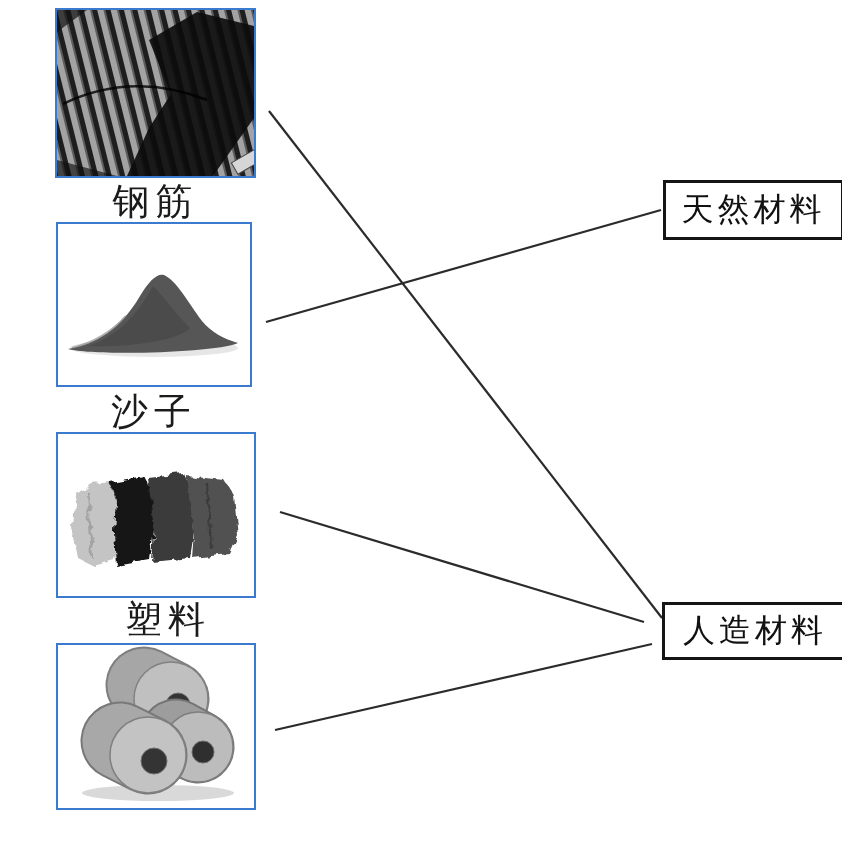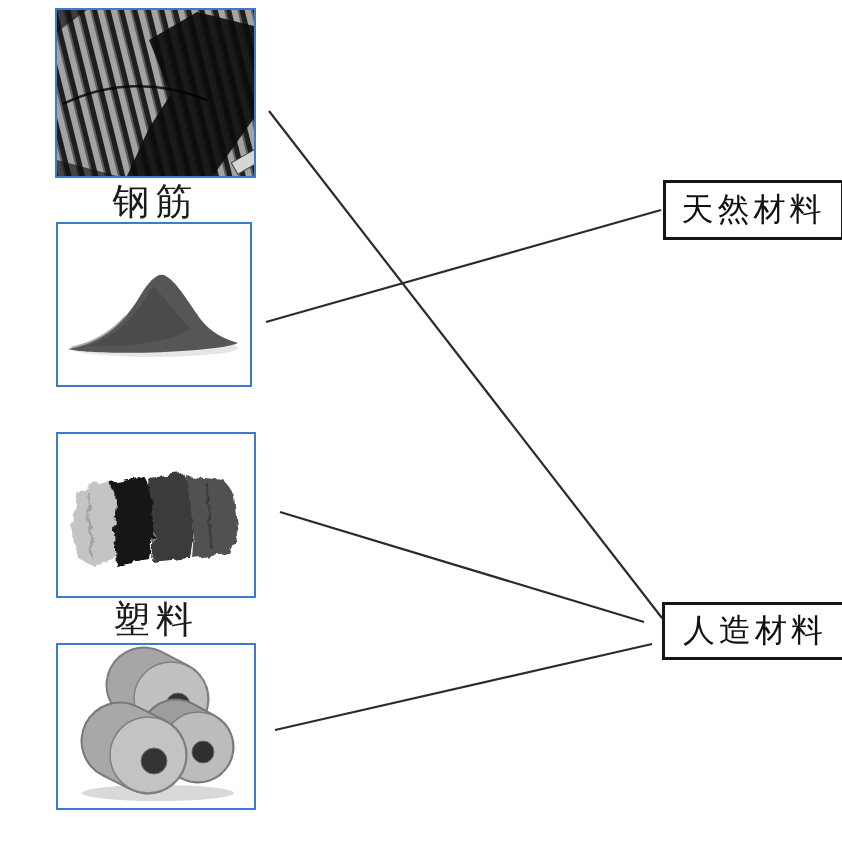--- a/index.html
+++ b/index.html
@@ -91,41 +91,42 @@
 
   <figure class="item-card" style="left:28px;top:222px;width:196px;height:165px">
     <svg viewBox="0 0 192 161" preserveAspectRatio="none">
       <rect width="192" height="161" fill="#ffffff"></rect>
       <ellipse cx="96" cy="124" rx="84" ry="9" fill="#dcdcdc" opacity="0.7"></ellipse>
       <path d="M10,125 C38,120 62,106 82,72 C91,57 99,49 106,51 C118,56 130,78 144,97 C153,108 166,115 180,119 C158,129 36,132 10,125 Z" fill="#565656"></path>
       <path d="M30,122 C60,112 80,90 95,62 C104,70 118,90 132,104 C120,118 60,124 30,122 Z" fill="#434343" opacity="0.55"></path>
       <path d="M14,124 C34,119 52,110 68,92" stroke="#7a7a7a" stroke-width="2" fill="none" opacity="0.6"></path>
     </svg>
   </figure>
+  <div class="item-label" style="left:28px;top:390px;width:196px">沙子</div>
 
   <figure class="item-card" style="left:28px;top:432px;width:200px;height:166px">
     <svg viewBox="0 0 196 162" preserveAspectRatio="none">
       <defs>
         <filter id="crumple" x="-10%" y="-10%" width="120%" height="120%">
           <feTurbulence type="fractalNoise" baseFrequency="0.09" numOctaves="3" result="n"></feTurbulence>
           <feDisplacementMap in="SourceGraphic" in2="n" scale="9"></feDisplacementMap>
         </filter>
       </defs>
       <rect width="196" height="162" fill="#ffffff"></rect>
       <g filter="url(#crumple)">
         <polygon points="16,64 34,50 54,48 58,66 60,98 56,126 36,132 20,124 14,94" fill="#c4c4c4"></polygon>
         <polygon points="52,48 86,42 94,58 96,96 92,126 58,132 56,98 58,66" fill="#161616"></polygon>
         <polygon points="90,44 126,40 134,58 136,98 132,124 94,128 96,96" fill="#3a3a3a"></polygon>
         <polygon points="128,42 166,46 176,62 180,102 172,120 134,124 136,98" fill="#515151"></polygon>
         <path d="M30,58 L34,124" stroke="#8c8c8c" stroke-width="2" opacity="0.6"></path>
         <path d="M150,50 L154,116" stroke="#2c2c2c" stroke-width="2" opacity="0.6"></path>
       </g>
     </svg>
   </figure>
-  <div class="item-label" style="left:28px;top:598px;width:200px">塑料</div>
+  <div class="item-label" style="left:40px;top:598px;width:200px">塑料</div>
 
   <figure class="item-card" style="left:28px;top:643px;width:200px;height:167px">
     <svg viewBox="0 0 196 163" preserveAspectRatio="none">
       <rect width="196" height="163" fill="#ffffff"></rect>
       <ellipse cx="100" cy="148" rx="76" ry="8" fill="#cfcfcf" opacity="0.8"></ellipse>
 
       <line x1="86" y1="40" x2="113" y2="54" stroke="#7e7e7e" stroke-width="77" stroke-linecap="round"></line>
       <line x1="86" y1="40" x2="113" y2="54" stroke="#a6a6a6" stroke-width="73" stroke-linecap="round"></line>
       <circle cx="113" cy="54" r="37" fill="#c0c0c0" stroke="#818181" stroke-width="1.5"></circle>
       <circle cx="120" cy="60" r="12" fill="#333333" stroke="#6e6e6e" stroke-width="1"></circle>

